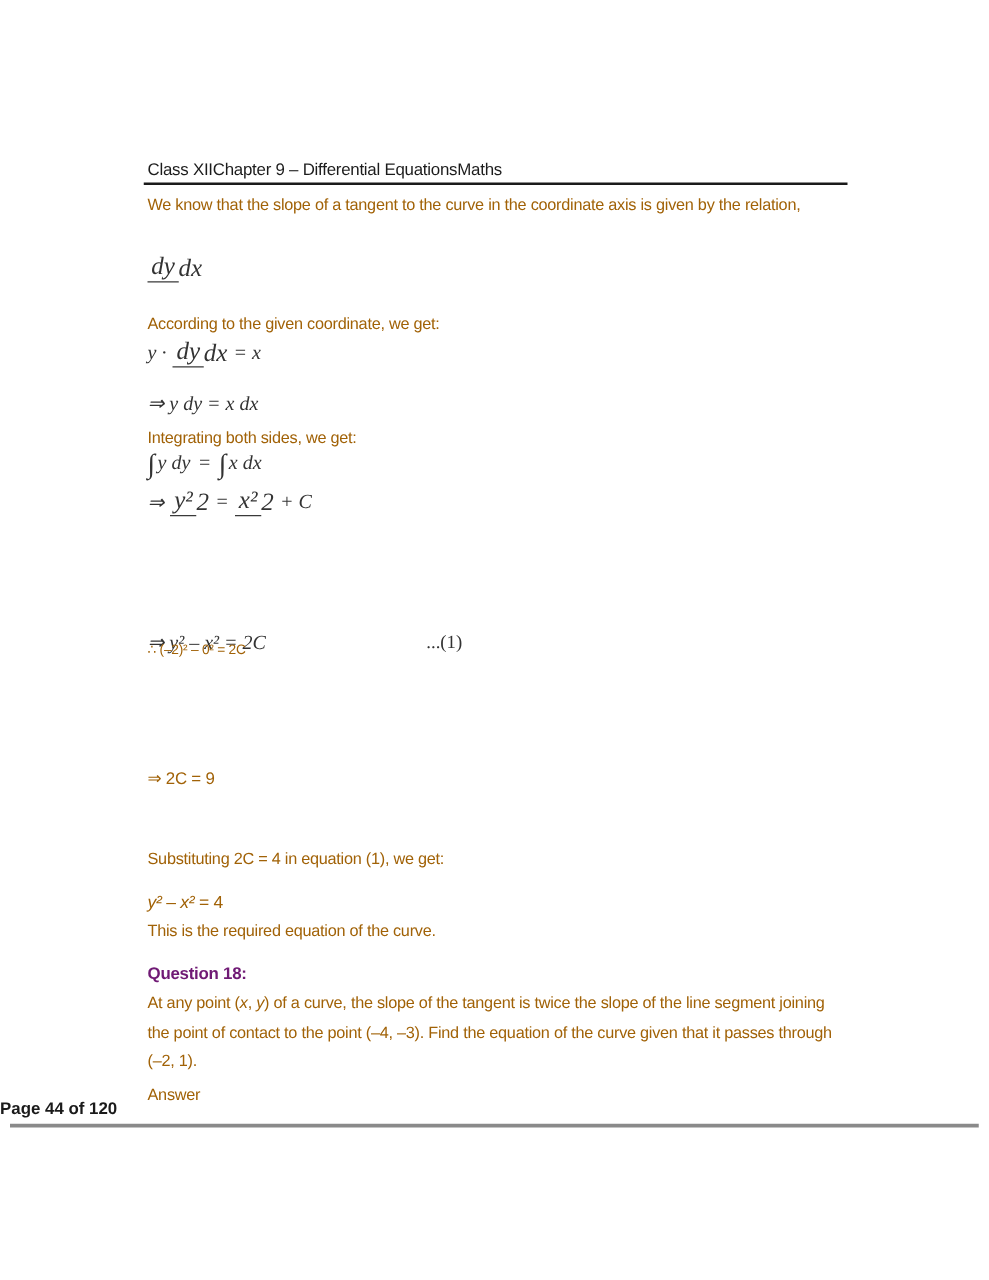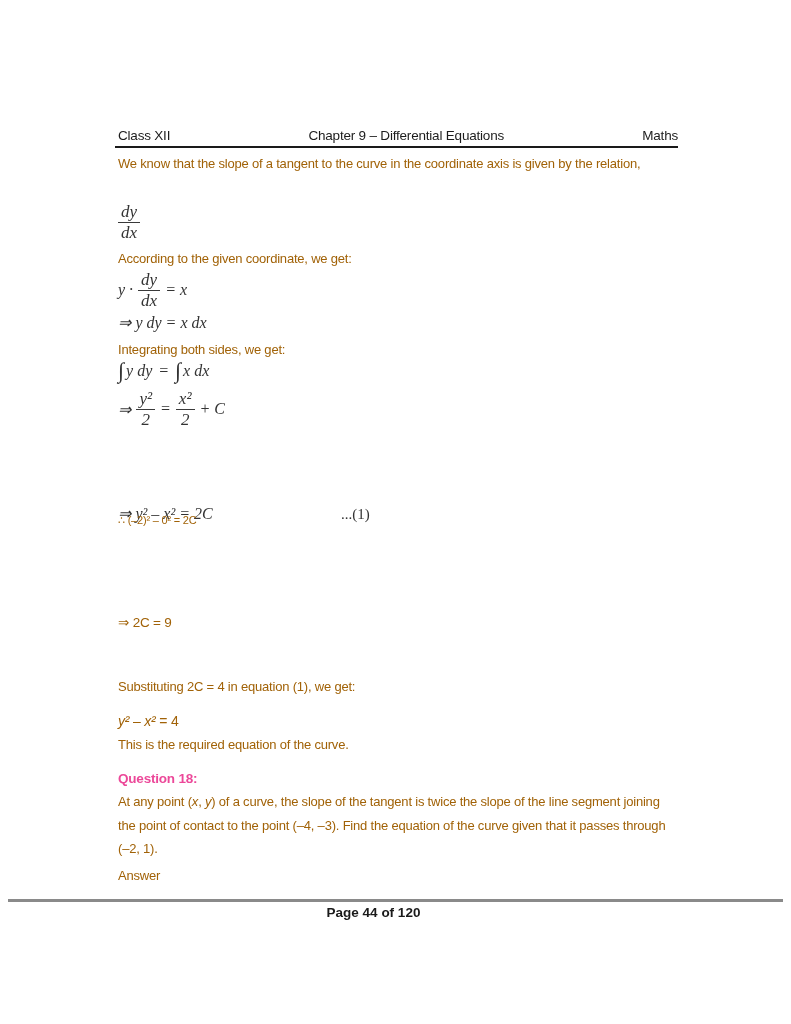--- a/index.html
+++ b/index.html
@@ -10,52 +10,52 @@
     font-family:"Liberation Sans",sans-serif;
     color:#222222;
     overflow:hidden;
   }
   .abs{position:absolute;}
   .col{left:118px;}
 
   
   .header-row{
     position:absolute;left:118px;top:128px;width:560px;
-    display:flex;justify-content:space-between;align-items:baseline;
+    display:flex;justify-content:flex-start;align-items:baseline;
     font-size:13.5px;letter-spacing:-0.2px;color:#1c1c1c;
   }
   .header-rule{position:absolute;left:115px;top:146px;width:563px;height:2px;background:#1a1a1a;}
 
   
   .body-text{
     font-size:13px;line-height:23.5px;letter-spacing:-0.2px;color:#a16207;
   }
   .para{width:560px;}
 
   
   .math{
     font-family:"Liberation Serif",serif;
     font-style:italic;
     font-size:16px;color:#333333;
   }
   .math-row{display:flex;align-items:center;gap:5px;}
-  .frac{display:inline-flex;flex-direction:column;align-items:center;line-height:1.05;font-size:17px;}
+  .frac{display:inline-flex;flex-direction:row;align-items:center;line-height:1.05;font-size:20px;}
   .frac .num{border-bottom:1px solid #3a3a3a;padding:0 3px 1px 3px;}
   .frac .den{padding-top:1px;}
   .big-int{font-size:22px;font-style:italic;line-height:1;}
   .eq-ref{position:absolute;left:223px;top:2px;font-style:normal;font-size:15px;}
   .it{font-style:italic;}
 
-  .question-title{font-size:13.5px;font-weight:bold;color:#ec4899;letter-spacing:-0.2px;}
+  .question-title{font-size:13.5px;font-weight:bold;color:#701a75;letter-spacing:-0.2px;}
 
   
   .footer-rule{position:absolute;left:8px;top:899px;width:775px;height:3px;background:#8a8a8a;}
   .footer-page{
-    position:absolute;left:0;top:905px;width:747px;
-    text-align:center;font-size:13.5px;font-weight:bold;color:#1a1a1a;
+    position:absolute;left:0;top:879px;width:747px;
+    text-align:left;font-size:13.5px;font-weight:bold;color:#1a1a1a;
   }
 </style>
 </head>
 <body>
 
 <div class="page">
 
   <div class="header-row">
     <span>Class XII</span>
     <span>Chapter 9 – Differential Equations</span>

